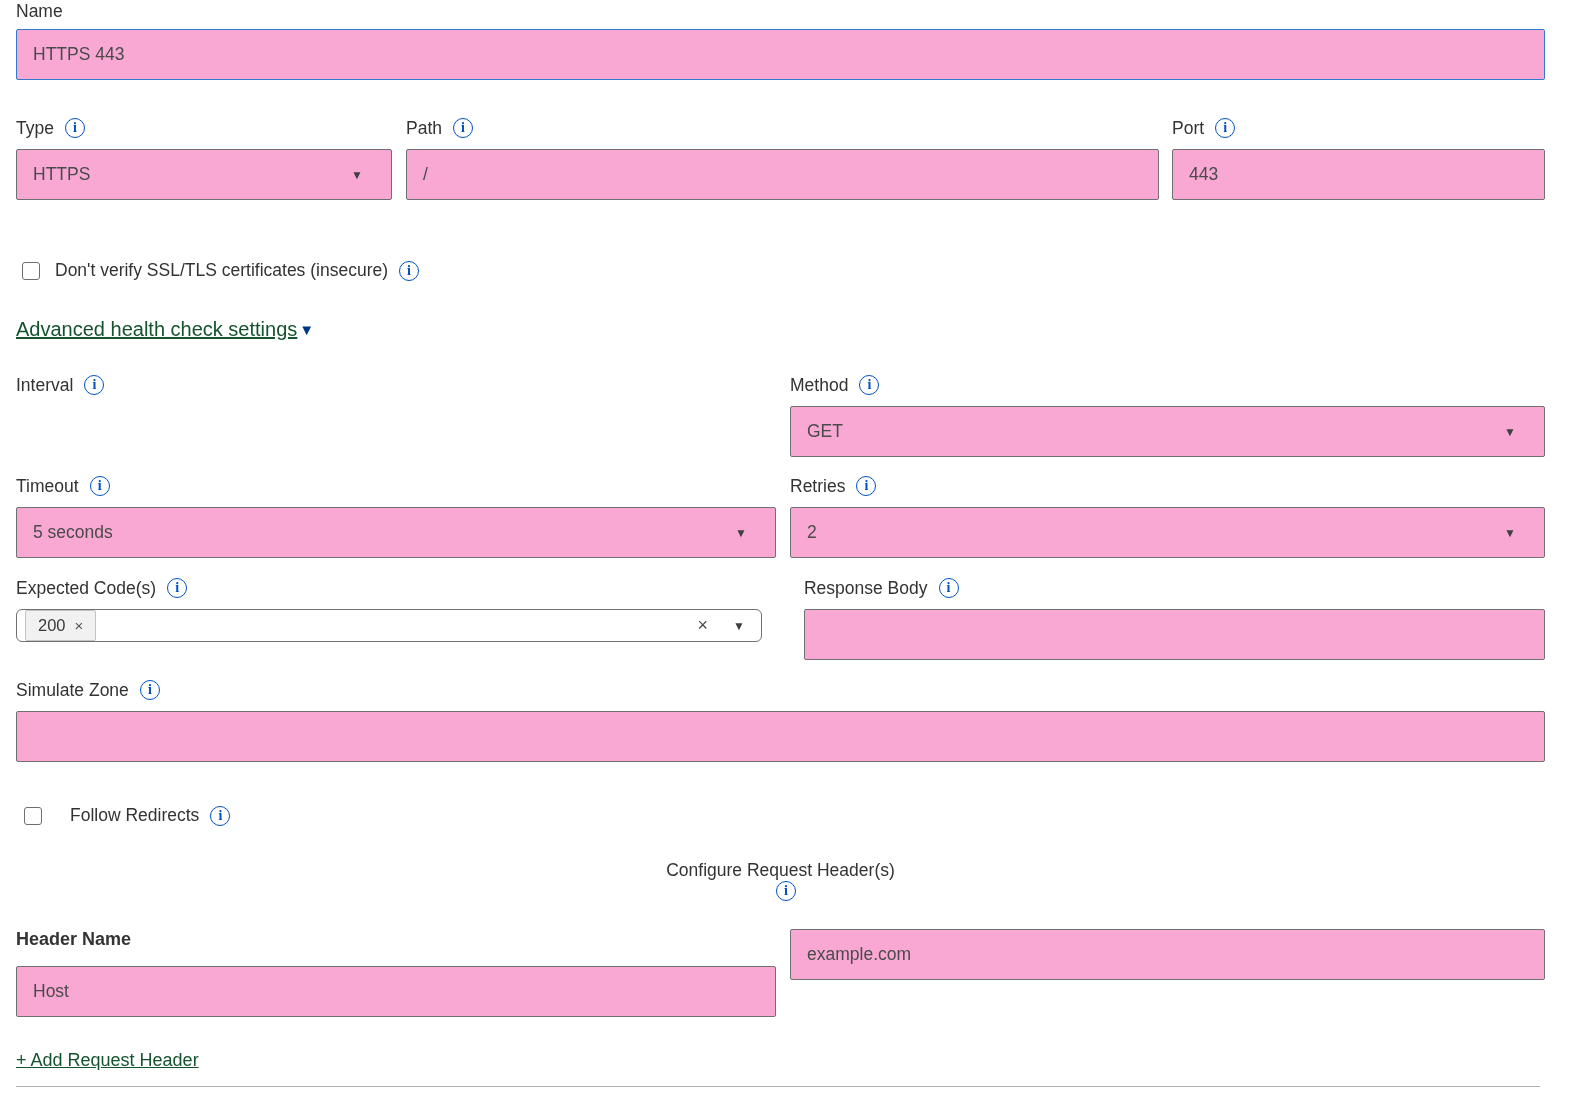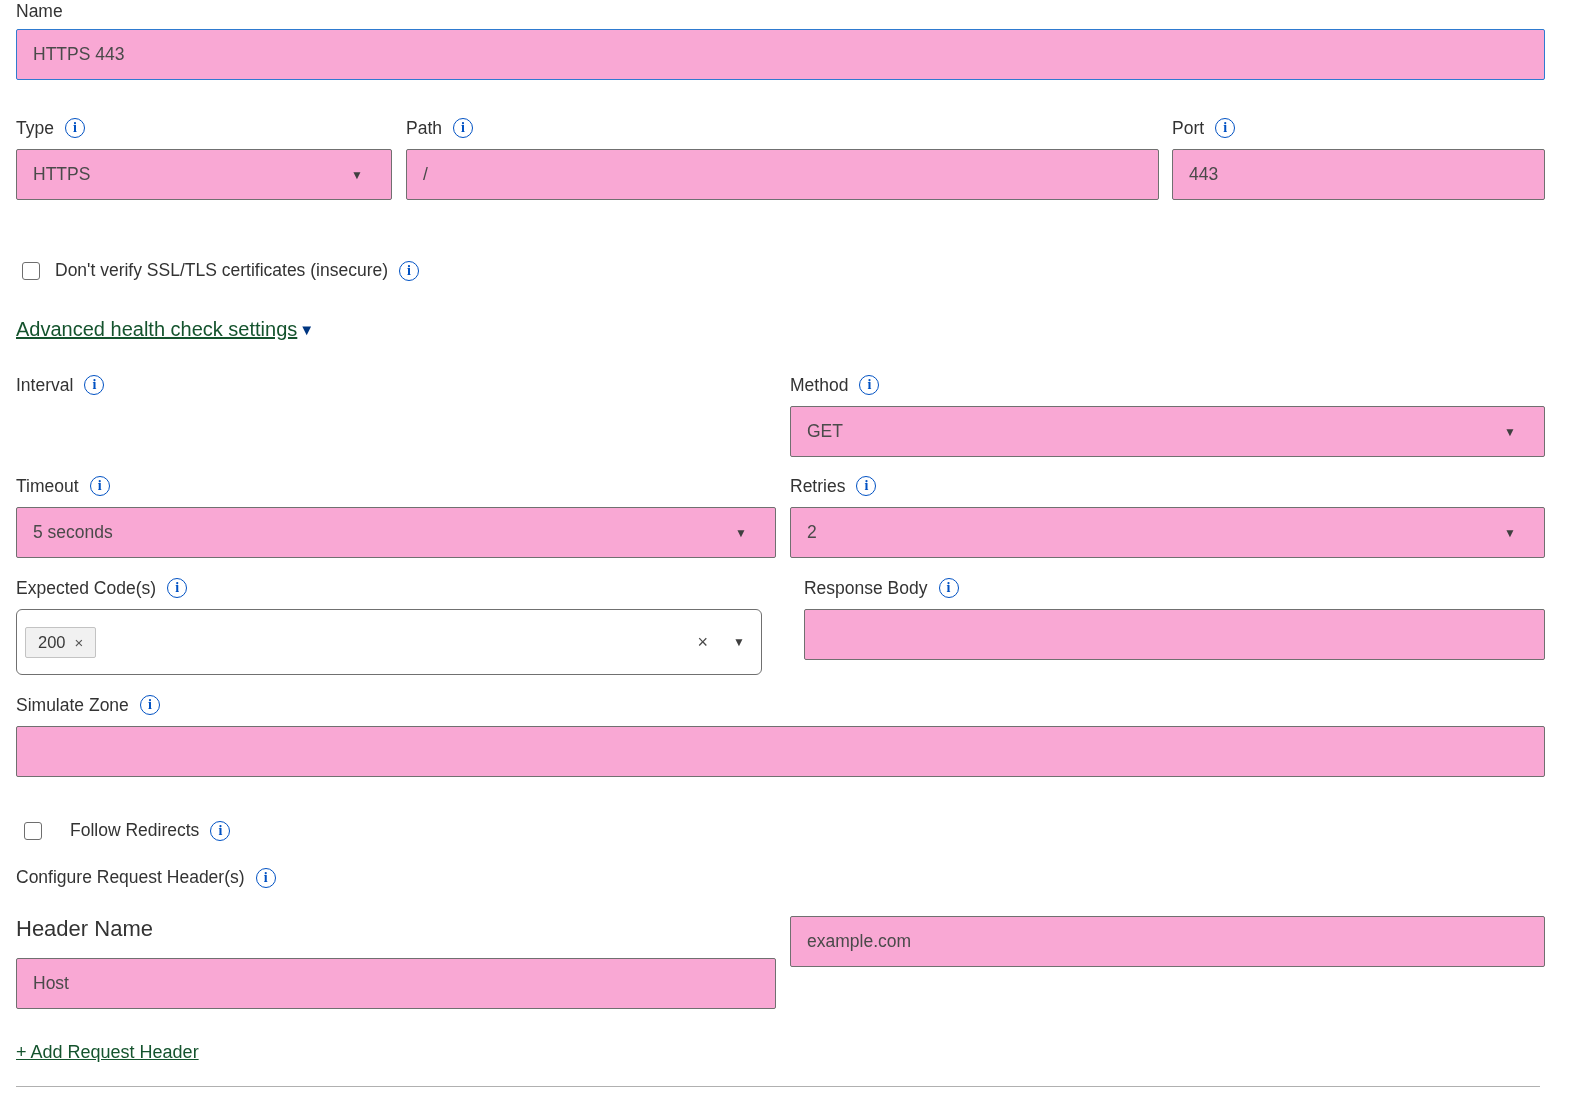--- a/index.html
+++ b/index.html
@@ -93,21 +93,21 @@
     align-items: center;
   }
   .adv-caret {
     color: #003681;
     font-size: 15px;
     margin-left: 2px;
     text-decoration: none;
     display: inline-block;
   }
   .multiselect {
-    height: 66px;
+    height: 33px;
     border: 1px solid #707070;
     border-radius: 6px;
     display: flex;
     align-items: center;
     padding: 0 14px 0 8px;
     cursor: pointer;
   }
   .tag {
     background: #f1f1f1;
     border: 1px solid #c3c3c3;
@@ -121,21 +121,21 @@
   }
   .tag-x { font-size: 15px; color: #555; cursor: pointer; }
   .ms-spacer { flex: 1; }
   .ms-clear { font-size: 18px; color: #4a4a4a; cursor: pointer; margin-right: 25px; }
   .section-title {
     font-size: 17.5px;
     color: #333;
     display: flex;
     align-items: center;
   }
-  .sub-label { font-size: 22px; color: #333; }
+  .sub-label { font-size: 18px; color: #333; font-weight: bold; }
   .add-link { font-size: 18px; }
   .divider {
     position: absolute;
     left: 16px;
     width: 1524px;
     top: 1086px;
     border-top: 1px solid #b0b0b0;
   }
 </style>
 </head>
@@ -262,21 +262,21 @@
     </div>
     <input class="field" style="width: 1529px;" value="">
   </div>
 
   <div class="checkbox-row" style="margin-top:43px; padding-left:8px;">
     <span class="checkbox"></span>
     <span style="margin-left:28px;">Follow Redirects</span>
     <span class="info-icon">i</span>
   </div>
 
-  <div class="section-title" style="margin-top:26px;">
+  <div class="section-title" style="margin-top:34px;flex-direction:column;">
     <span>Configure Request Header(s)</span>
     <span class="info-icon">i</span>
   </div>
 
   <div class="row" style="margin-top:28px;">
     <div class="col-left">
       <div class="sub-label" style="margin-bottom:16px;">Header Name</div>
       <input class="field" value="Host" style="">
     </div>
     <div class="col-right">

